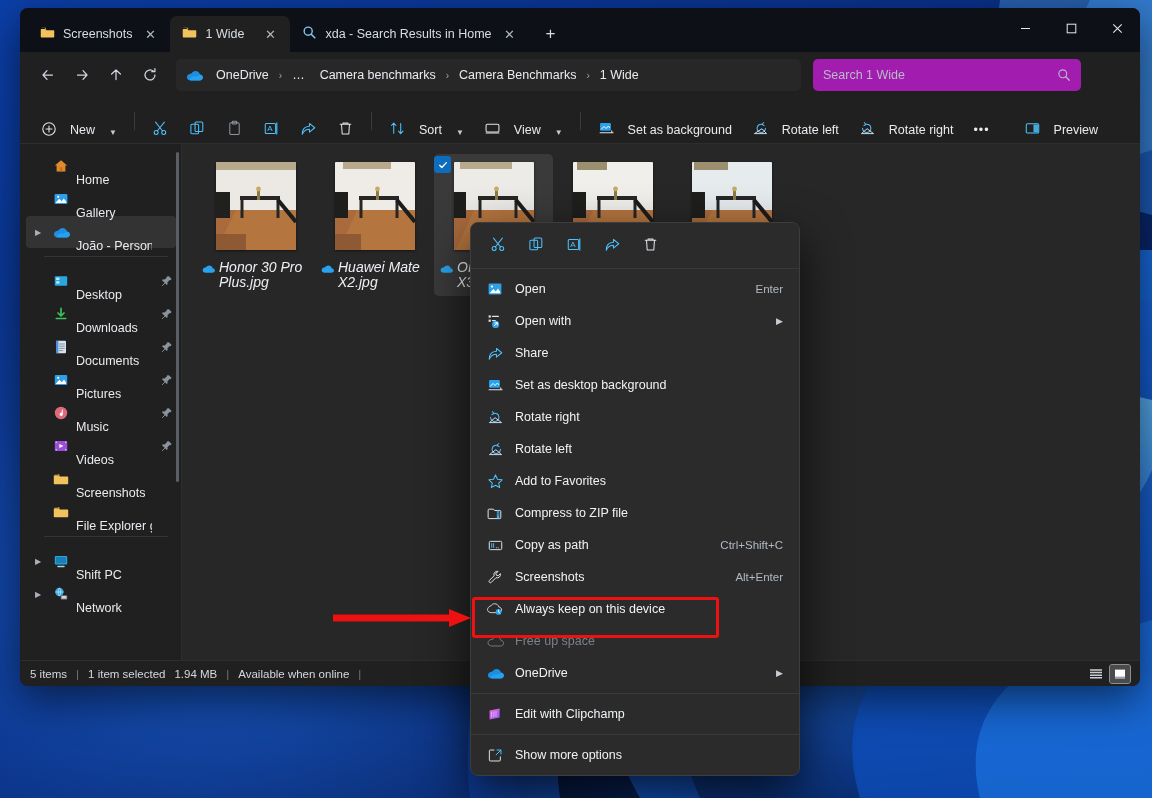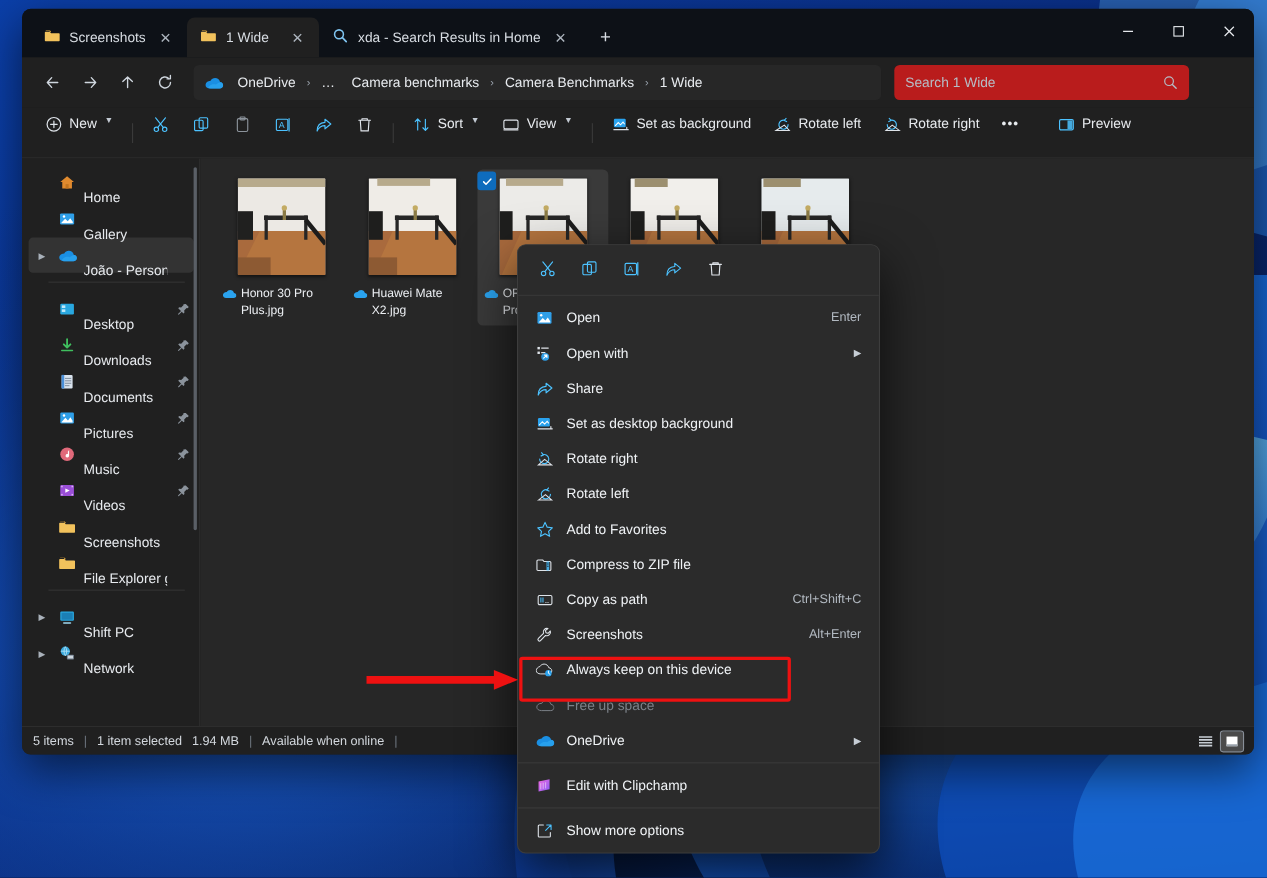--- a/index.html
+++ b/index.html
@@ -47,29 +47,29 @@
   .navbtn { width:32px; height:32px; display:flex; align-items:center; justify-content:center;
      color:#cfd6de; border-radius:5px; font-size:14px; }
   .crumbbar {
     flex:1; height:32px; background:#272727; border-radius:5px; margin-left:8px;
     display:flex; align-items:center; padding:0 10px; gap:3px; color:#e8ebef; font-size:12.5px;
     max-width:625px;
   }
   .crumb { padding:3px 6px; border-radius:4px; white-space:nowrap; }
   .sep { color:#9aa3ad; font-size:10px; padding:0 1px; }
   .searchbox {
-    width:268px; height:32px; background:#b91c1c; border-radius:5px; margin-left:10px;
+    width:268px; height:32px; background:#a21caf; border-radius:5px; margin-left:10px;
     display:flex; align-items:center; padding:0 10px; justify-content:space-between;
     color:#b6bdc6; font-size:12.5px;
   }
 
   
   .cmdbar { height:46px; background:#202020; display:flex; align-items:center; padding:0 12px; gap:2px;
     border-bottom:1px solid #2d2d2d; }
-  .cmd { height:32px; display:flex; align-items:flex-start; gap:6px; padding:0 9px; border-radius:5px;
+  .cmd { height:32px; display:flex; align-items:flex-end; gap:13px; padding:0 9px; border-radius:5px;
     color:#e8ebef; font-size:12.5px; white-space:nowrap; }
   .cmd .ic { display:flex; align-items:center; }
   .cmdsep { width:1px; height:18px; background:#3a3a3a; margin:0 6px; }
   .chev { font-size:8px; color:#c3cad3; margin-left:1px; }
 
   
   .bodysplit { display:flex; height:calc(100% - 44px - 46px - 46px - 26px); }
 
   
   .sidebar { width:162px; background:#202020; padding:6px 0 0 0; position:relative; overflow:hidden; }
@@ -87,21 +87,21 @@
   
   .content { flex:1; background:#272727; position:relative; padding:10px 0 0 14px; }
   .grid { display:flex; gap:0px; flex-wrap:wrap; }
   .tile { width:119px; padding:4px 6px 6px 6px; border-radius:5px; }
   .tile.sel { background:#3a3a3a; }
   .thumbwrap { height:96px; display:flex; align-items:center; justify-content:center; position:relative; }
   .thumb { width:80px; height:88px; border-radius:1px; overflow:hidden; position:relative;
     box-shadow:0 1px 3px rgba(0,0,0,.5); }
   .chk { position:absolute; left:-6px; top:-2px; width:17px; height:17px; background:#0e6cbd;
     border-radius:3px; display:flex; align-items:center; justify-content:center; color:#fff; font-size:10px; }
-  .fname { margin-top:6px; font-size:11px; color:#eceff3; line-height:15px; display:flex; gap:4px; }
+  .fname { margin-top:6px; font-size:14px; color:#eceff3; line-height:15px; display:flex; gap:4px;font-style:italic; }
   .fname .cloud { flex:0 0 13px; margin-top:2px; }
   .fname .txt { word-break:break-word; }
 
   
   .statusbar { height:26px; background:#202020; border-top:1px solid #2d2d2d; display:flex;
     align-items:center; padding:0 10px; color:#d3d8de; font-size:11.5px; gap:9px; }
   .stsep { color:#6d757e; }
   .viewtoggles { margin-left:auto; display:flex; gap:4px; }
   .vtog { width:20px; height:18px; border-radius:2px; display:flex; align-items:center; justify-content:center; }
   .vtog.active { background:#4b4b4b; outline:1px solid #888f98; }

